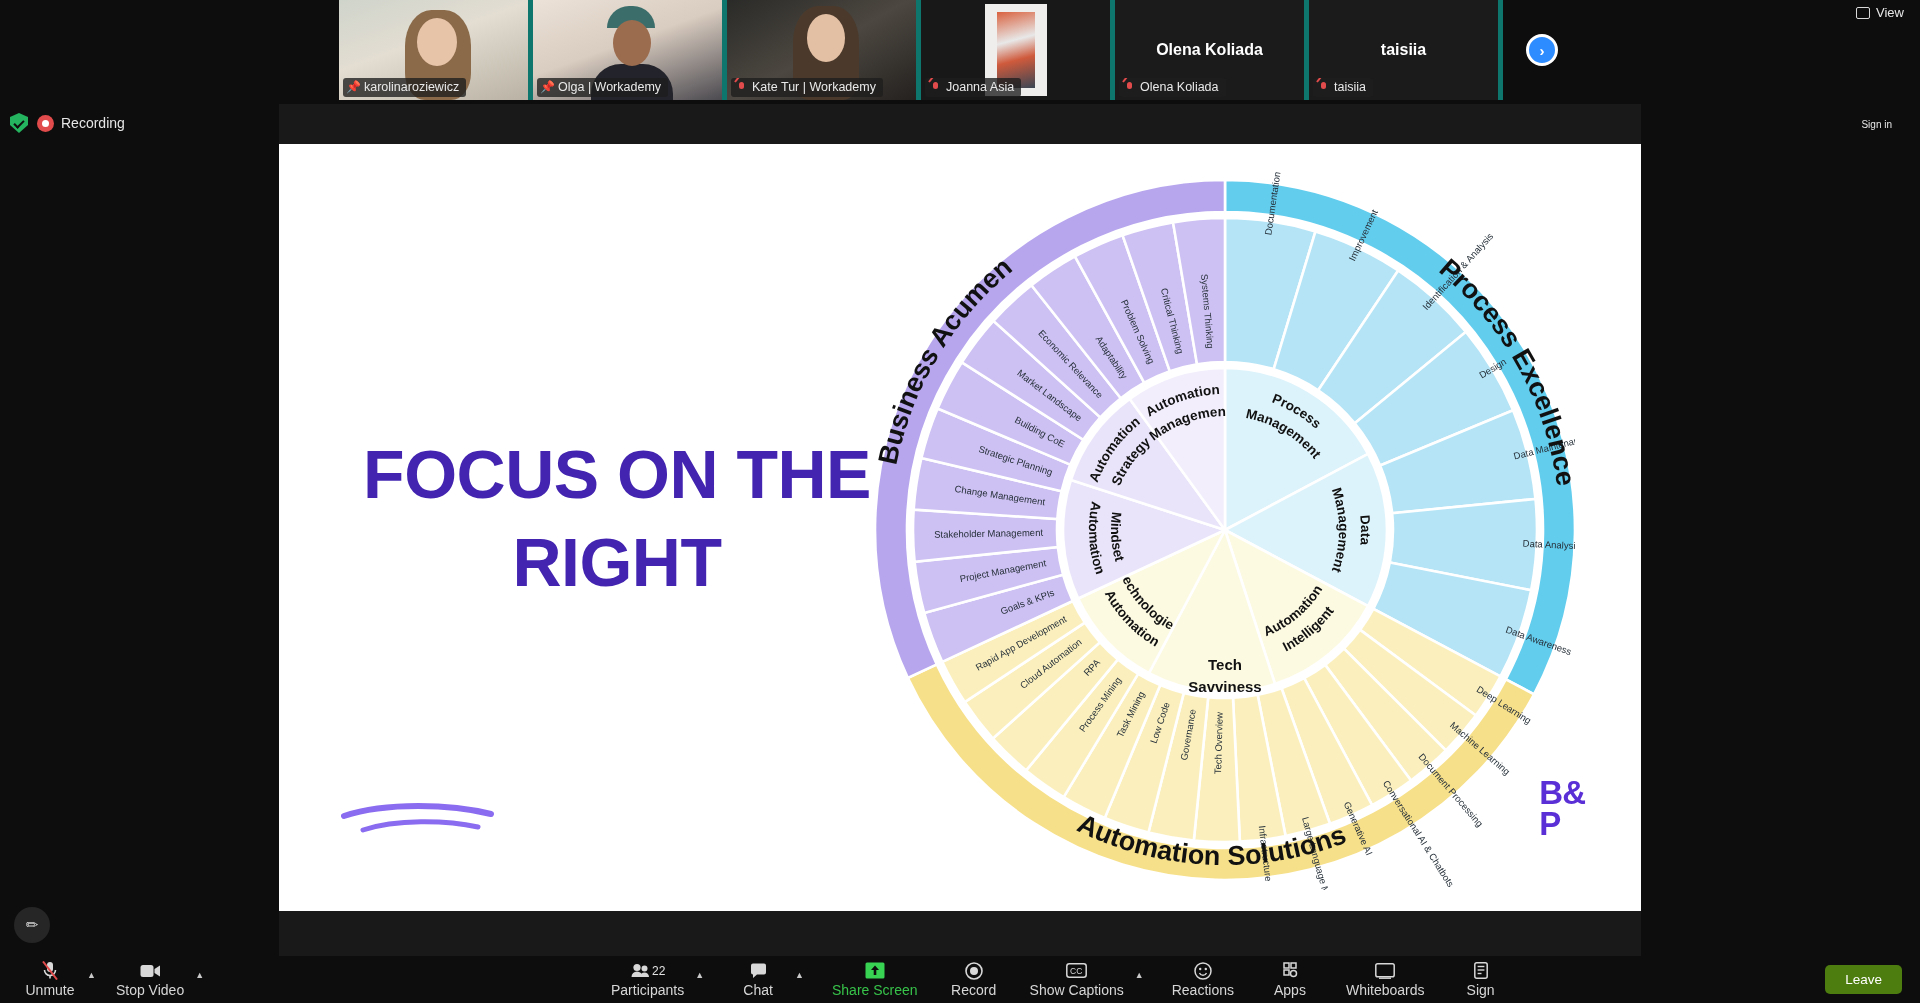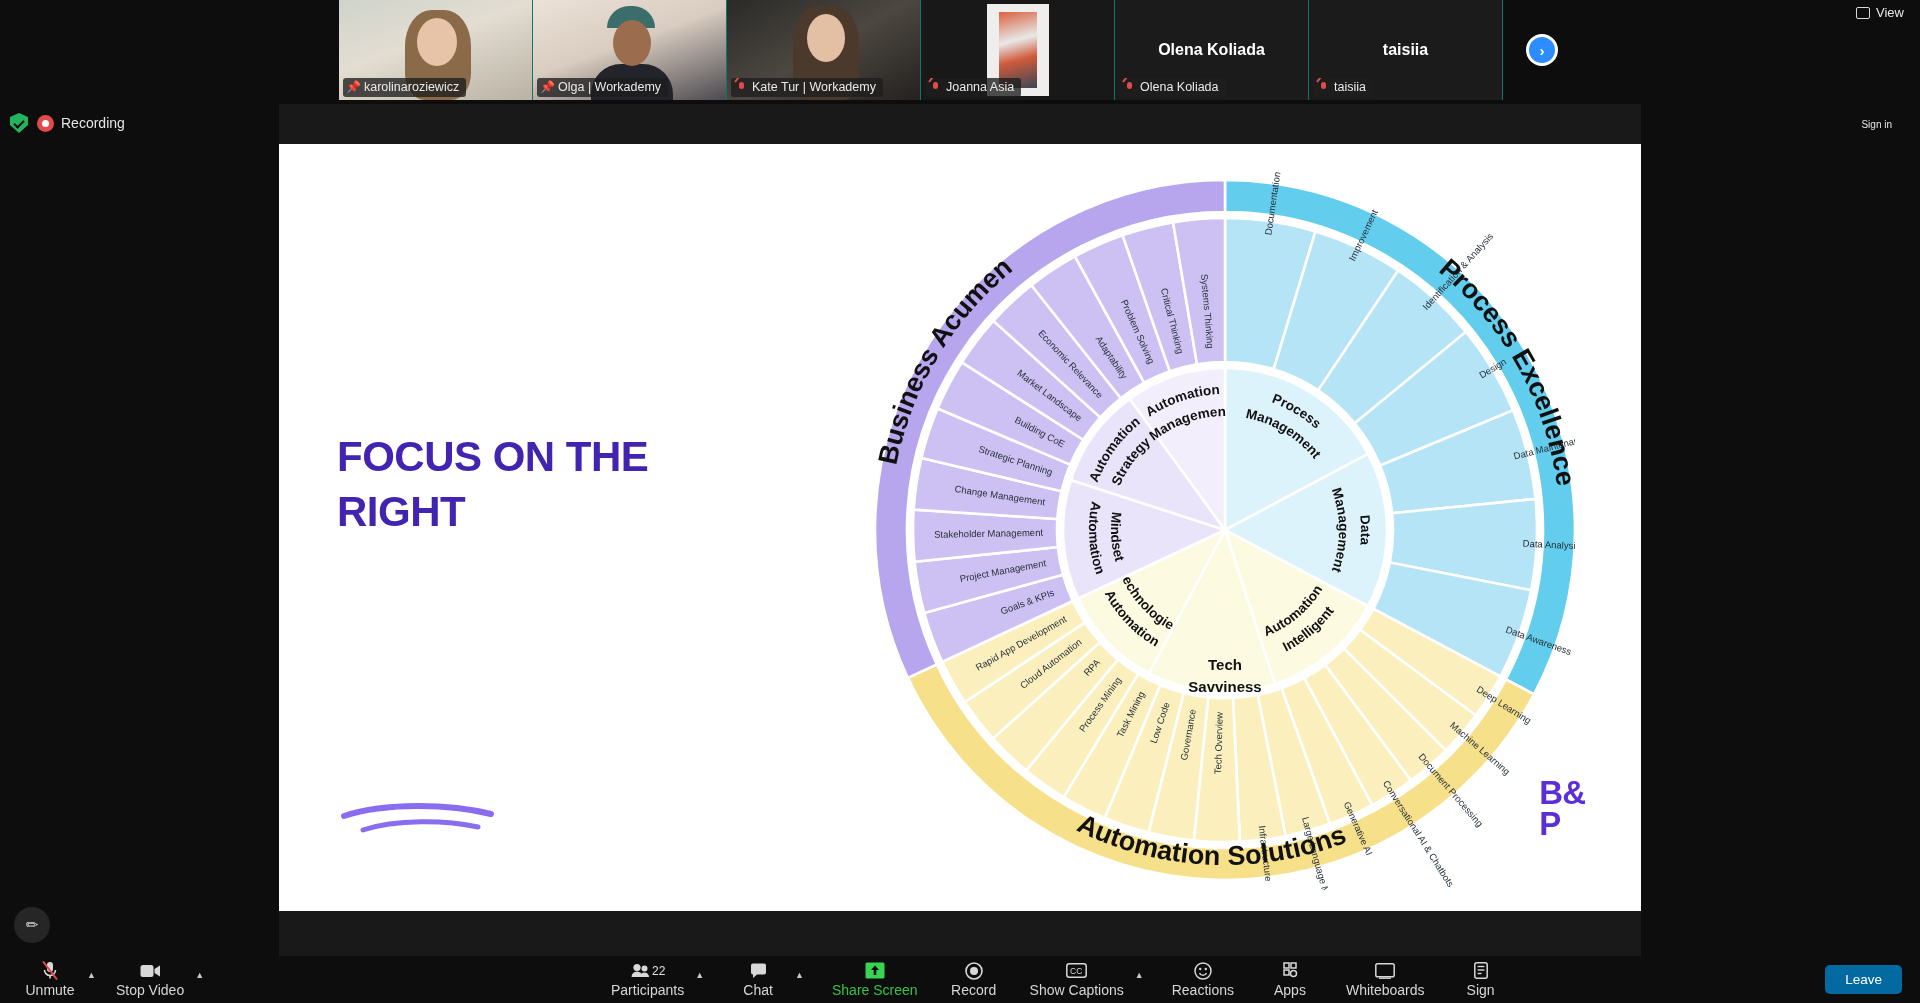--- a/index.html
+++ b/index.html
@@ -14,21 +14,21 @@
   
   .filmstrip {
     position: absolute; top: 0; left: 0; width: 1920px; height: 100px;
     background: #0d0d0d;
     display: flex; justify-content: center; align-items: flex-start;
   }
   .strip-inner { display: flex; height: 100px; }
   .tile {
     position: relative; width: 194px; height: 100px;
     background: #1b1b1b; overflow: hidden;
-    border-right: 1px solid #0f766e;
+    border-right: 5px solid #0f766e;
   }
   .tile.active { box-shadow: inset 0 0 0 2px #8fd14f; }
   .tile-bg { position: absolute; inset: 0; }
   .tile-label {
     position: absolute; left: 4px; bottom: 3px;
     background: rgba(30,30,30,0.78);
     color: #e9e9e9; font-size: 12.5px;
     padding: 2px 7px 3px 5px; border-radius: 3px;
     display: flex; align-items: center; gap: 5px;
     max-width: 186px; white-space: nowrap; overflow: hidden;
@@ -132,22 +132,23 @@
   .share-bottom-bar {
     position: absolute; left: 0; top: 807px;
     width: 1362px; height: 45px; background: #191919;
   }
 
   
   .slide-title {
     position: absolute; left: 58px; top: 286px;
     width: 560px;
     color: #4224b0; font-weight: bold;
-    font-size: 42px; line-height: 1.30;
+    font-size: 68px; line-height: 1.30;
     letter-spacing: -0.5px;
+    text-align: center;
   }
   .title-line { display: block; white-space: nowrap; }
   .underline-svg { position: absolute; left: 62px; top: 655px; }
   .brand-logo {
     position: absolute; right: 56px; bottom: 72px;
     color: #5a2fd6; font-weight: bold; font-size: 33px;
     line-height: 0.92; letter-spacing: -1px;
   }
 
   .wheel-holder {
@@ -172,21 +173,21 @@
   .tb-ico { height: 19px; display: flex; align-items: center; justify-content: center; color: #d8d8d8; }
   .tb-group { display: flex; align-items: flex-start; gap: 0; }
   .caret {
     color: #c9c9c9; font-size: 9px; align-self: center;
     margin-left: 1px; margin-top: -10px; padding: 2px 4px;
   }
   .left-ctrl { display: flex; margin-left: 18px; gap: 10px; }
   .center-ctrl { display: flex; position: absolute; left: 605px; gap: 18px; justify-content: center; }
   .leave-btn {
     position: absolute; right: 18px;
-    background: #0369a1; color: #fff; font-size: 13.5px;
+    background: #4d7c0f; color: #fff; font-size: 13.5px;
     padding: 7px 20px; border-radius: 5px; border: none; cursor: pointer;
   }
 
   .pencil-btn {
     position: absolute; left: 14px; top: 907px;
     width: 36px; height: 36px; border-radius: 50%;
     background: #262626; display: flex; align-items: center; justify-content: center;
     color: #cfcfcf; font-size: 15px;
   }
   svg text { pointer-events: none; }

